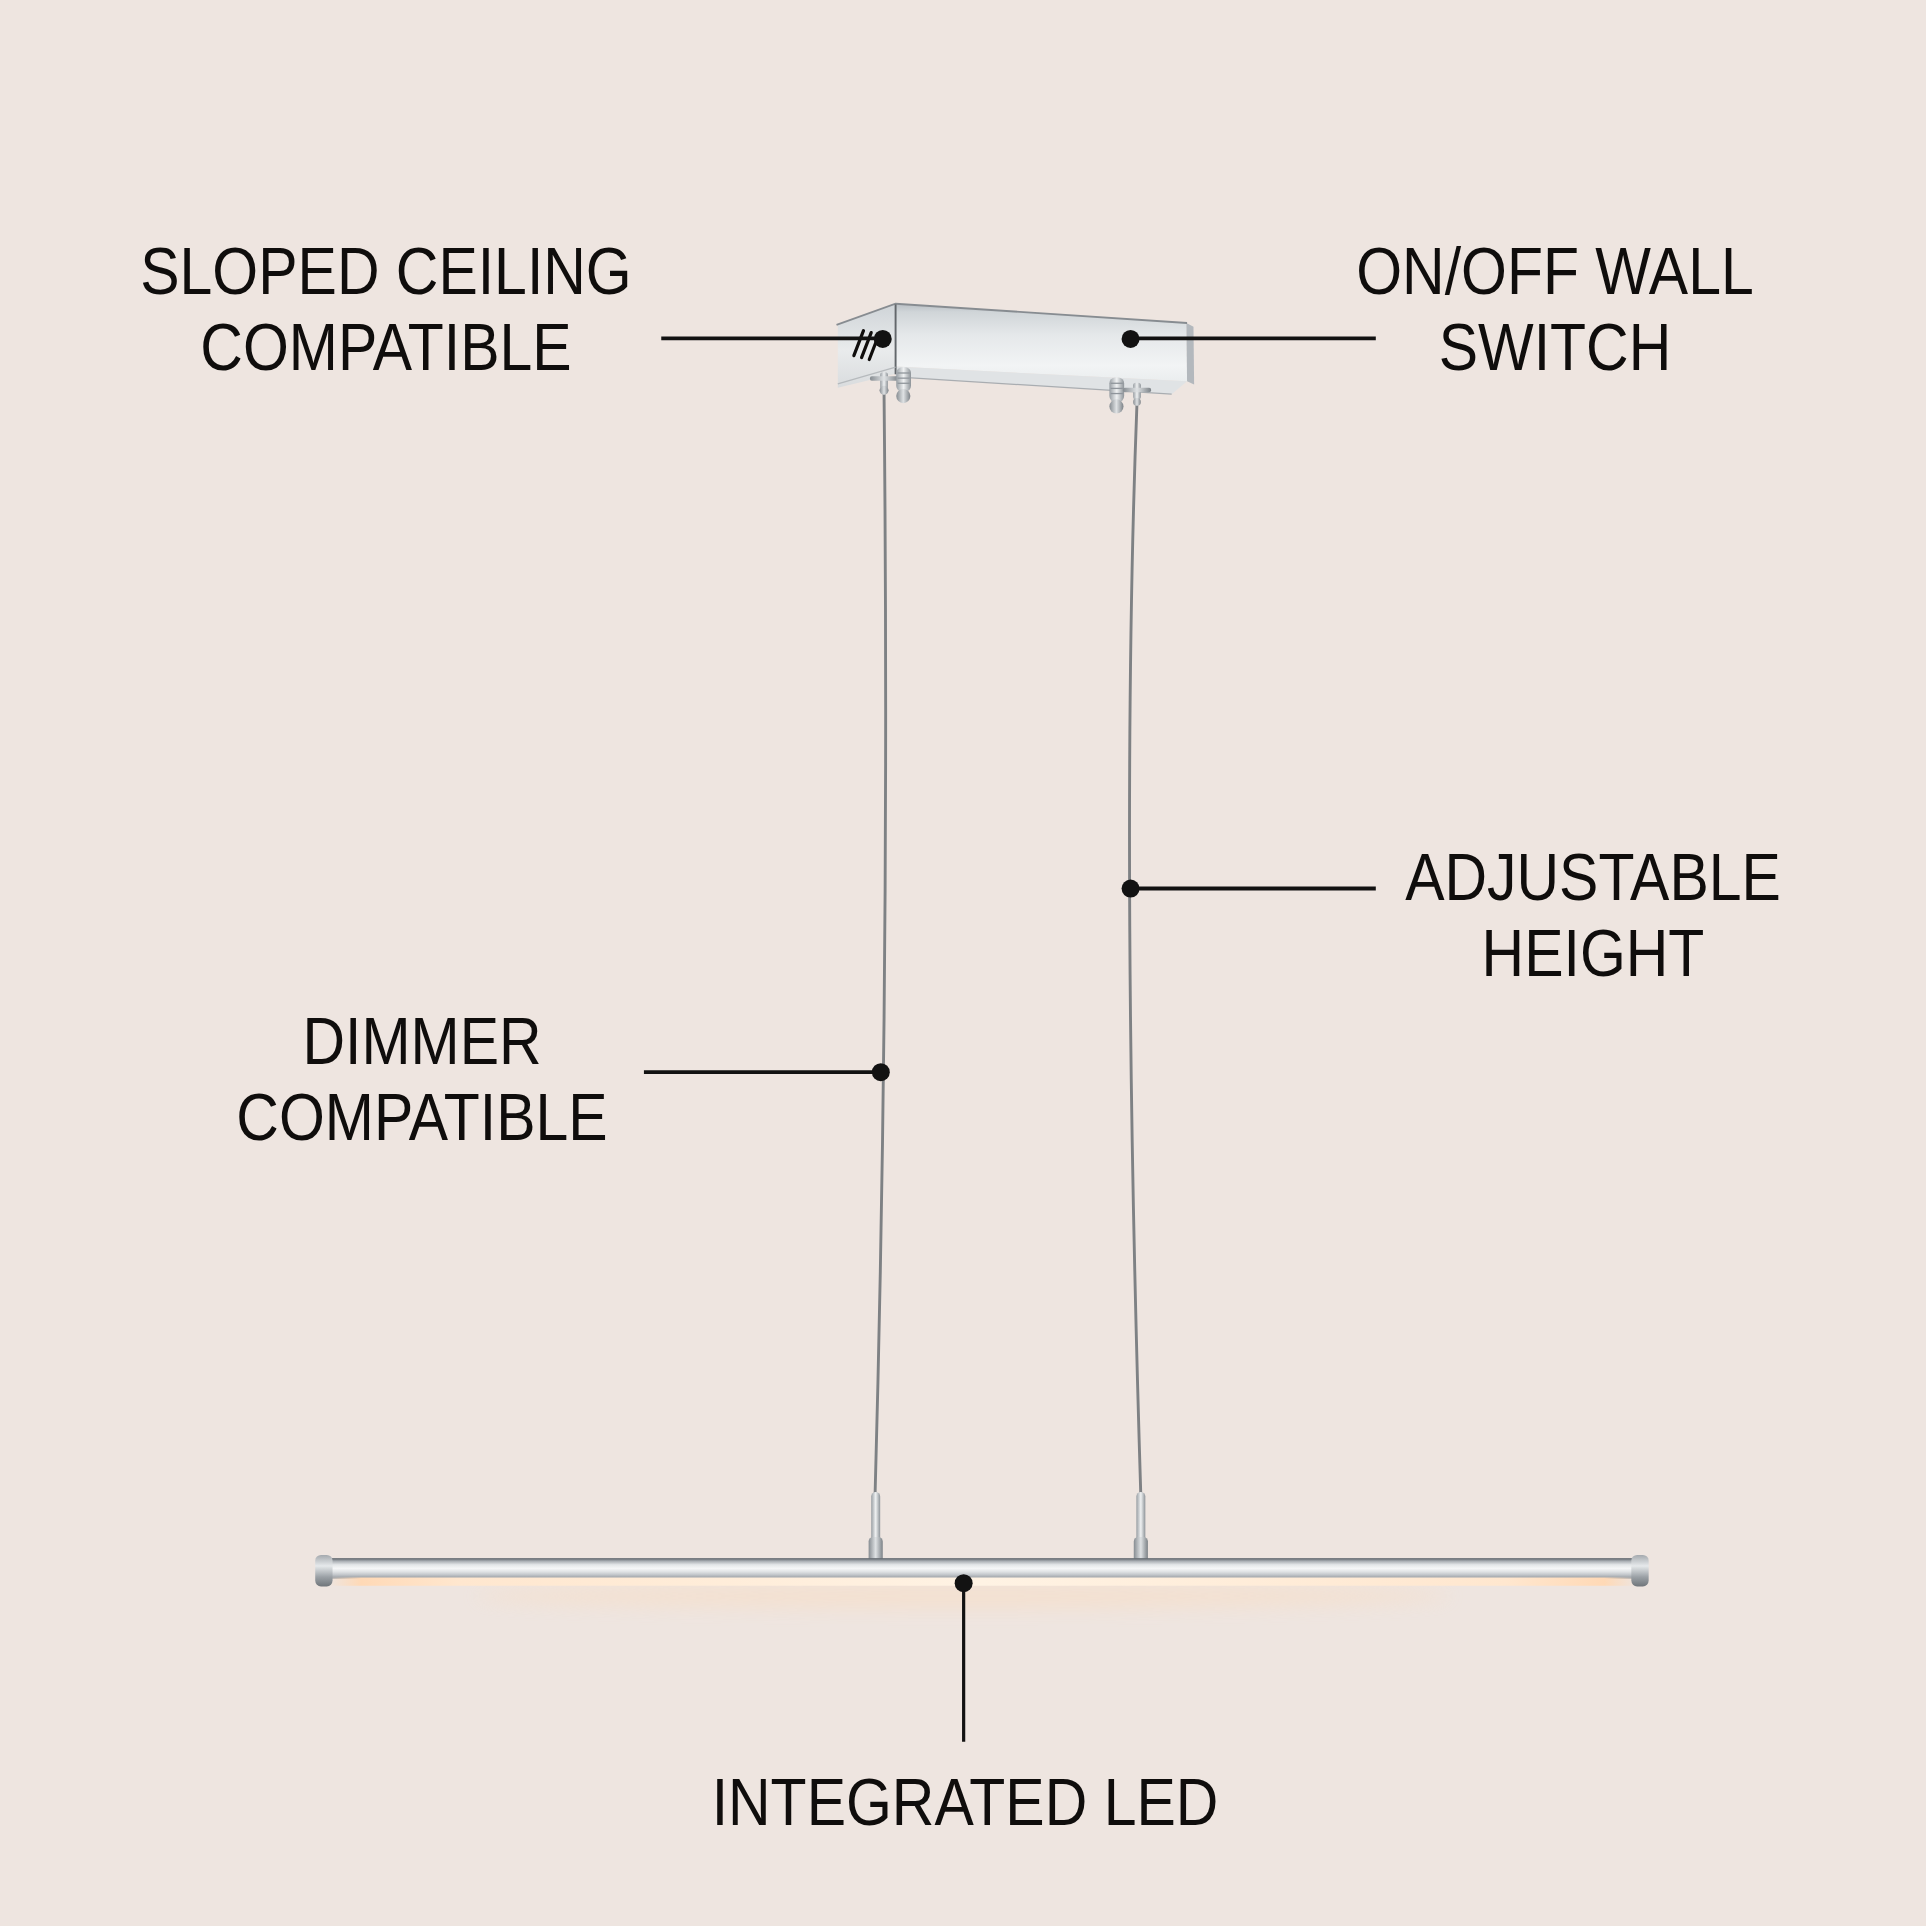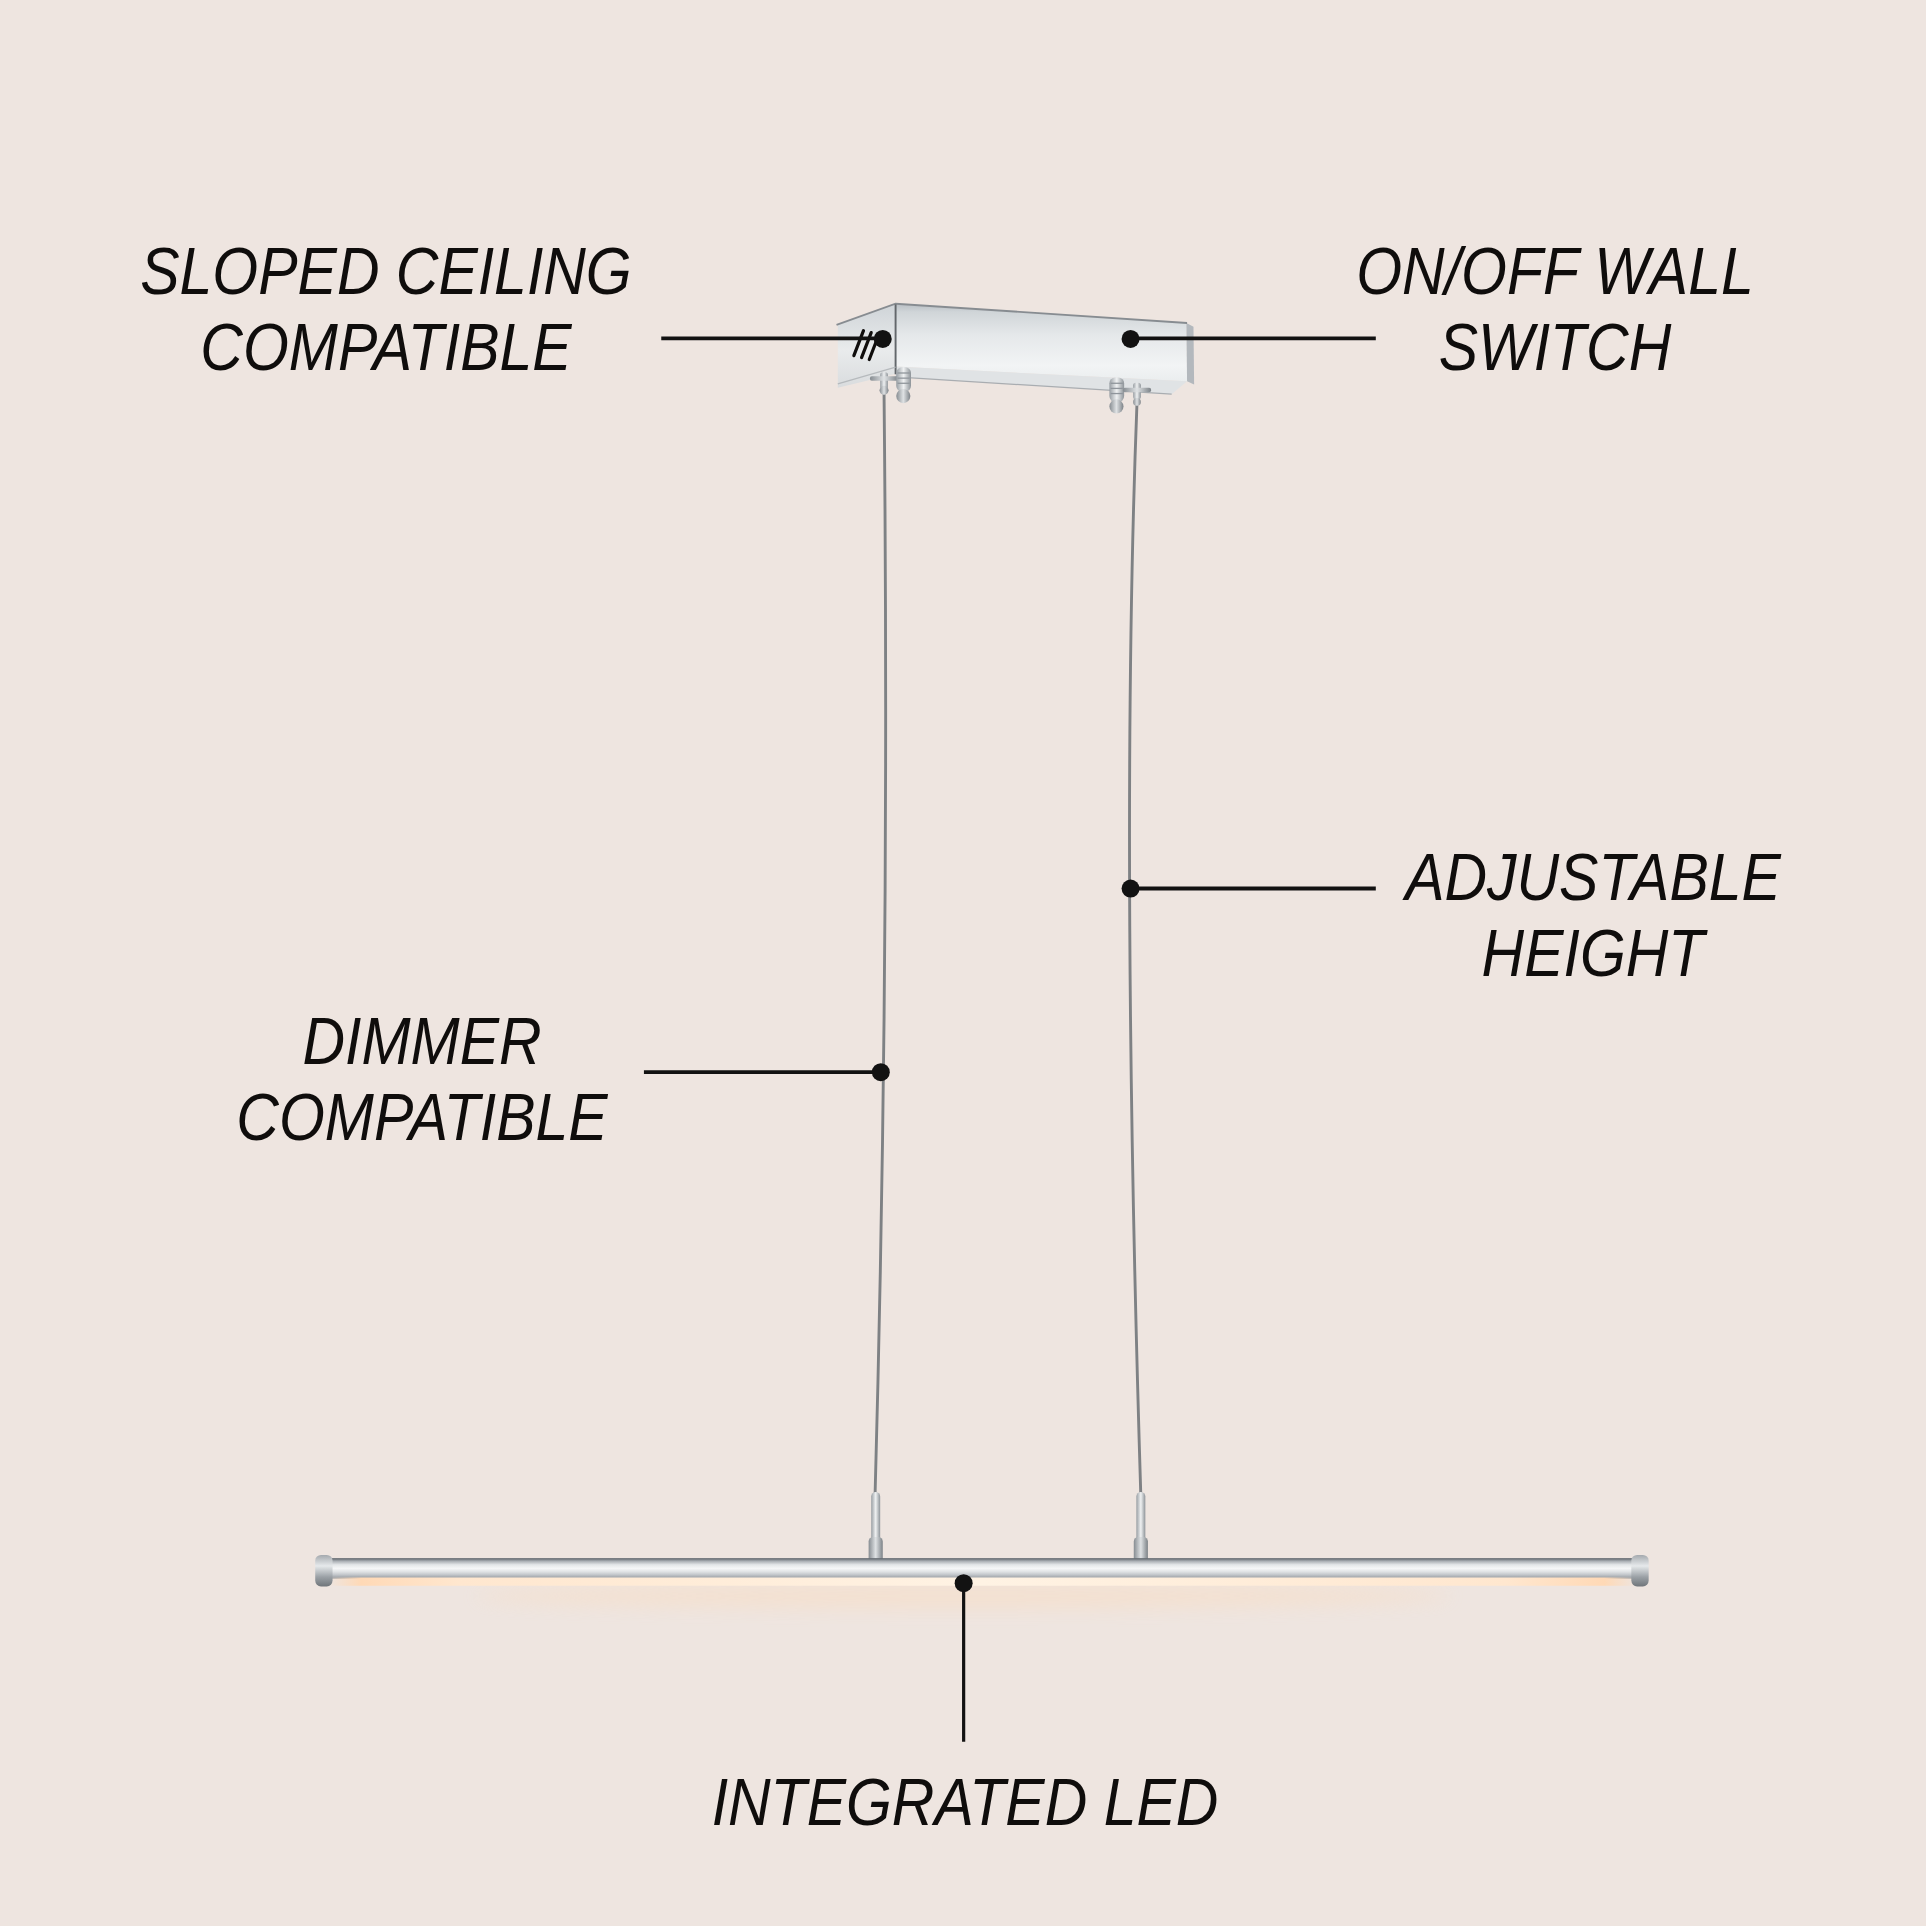--- a/index.html
+++ b/index.html
@@ -8,21 +8,20 @@
     width: 1926px;
     height: 1926px;
     background: #eee5e0;
     overflow: hidden;
   }
   .stage {
     position: relative;
     width: 1926px;
     height: 1926px;
     font-family: "Liberation Sans", sans-serif;
-    font-style: italic;
   }
   .fixture-svg {
     position: absolute;
     left: 0; top: 0;
     width: 1926px;
     height: 1926px;
     display: block;
   }
   .label {
     position: absolute;

